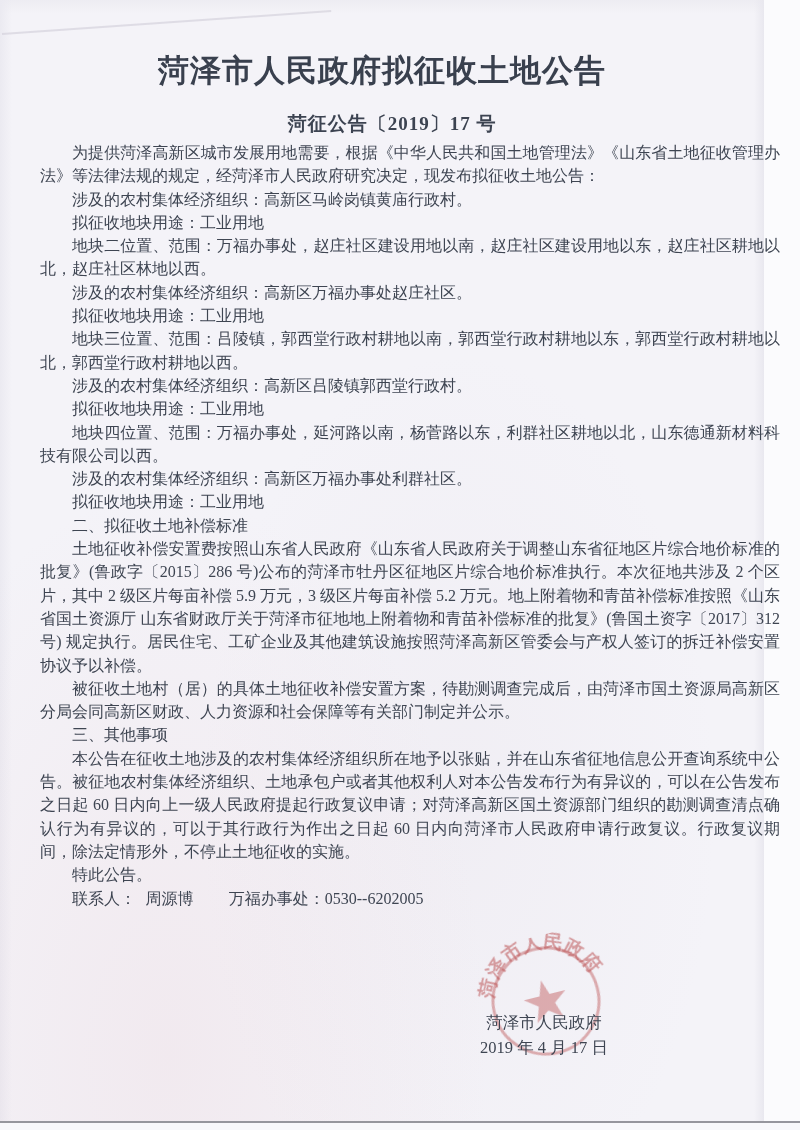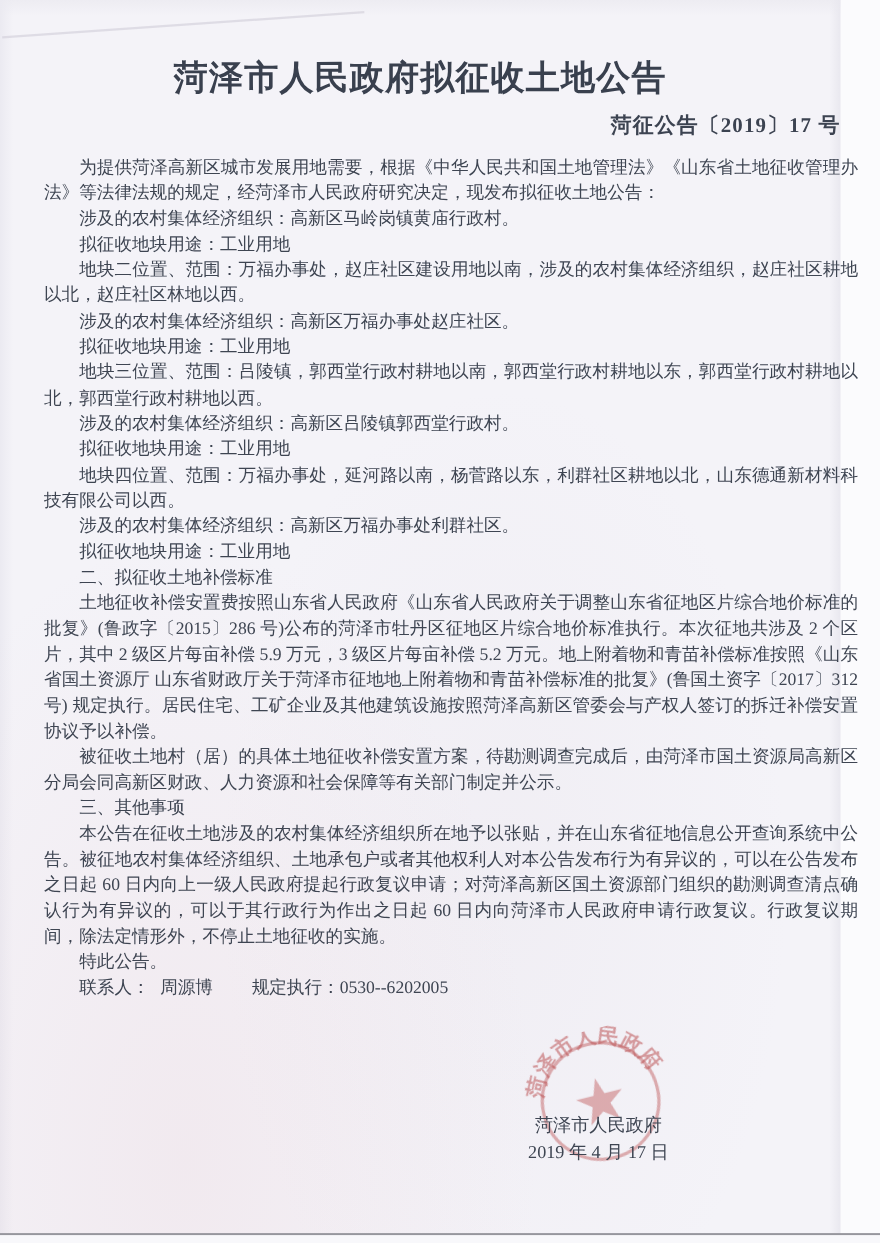--- a/index.html
+++ b/index.html
@@ -32,22 +32,22 @@
     position:absolute;left:0;top:1123px;width:800px;height:7px;
     background:#f8f8fb;
   }
   .doc-title{
     position:absolute;left:0;top:50px;width:100%;
     text-align:center;font-size:31px;font-weight:bold;
     color:#39404e;letter-spacing:1px;margin:0;
   }
   .doc-number{
     position:absolute;left:0;top:101px;width:100%;
-    text-align:right;font-size:19px;font-weight:bold;
-    color:#3c4351;margin:0;letter-spacing:1px;
+    text-align:center;font-size:19px;font-weight:bold;
+    color:#3c4351;margin:10px;letter-spacing:1px;
   }
   .doc-body{
     position:absolute;left:40px;top:141px;width:740px;
     color:#3e4552;font-size:16px;line-height:23.3px;
     text-align:justify;
   }
   .doc-body p{margin:0;text-indent:2em;}
   .contact-line{margin:0;text-indent:2em;}
   .contact-line .gap{display:inline-block;width:2.2em;}
   .contact-line .sgap{display:inline-block;width:0.6em;}
@@ -71,37 +71,37 @@
   <div class="edge-diag"></div>
 
   <h1 class="doc-title">菏泽市人民政府拟征收土地公告</h1>
   <h2 class="doc-number">菏征公告〔2019〕17 号</h2>
 
   <div class="doc-body">
     <div>
         <p>为提供菏泽高新区城市发展用地需要，根据《中华人民共和国土地管理法》《山东省土地征收管理办法》等法律法规的规定，经菏泽市人民政府研究决定，现发布拟征收土地公告：</p>
         <p>涉及的农村集体经济组织：高新区马岭岗镇黄庙行政村。</p>
         <p>拟征收地块用途：工业用地</p>
-        <p>地块二位置、范围：万福办事处，赵庄社区建设用地以南，涉及的农村集体经济组织，赵庄社区耕地以北，赵庄社区林地以西。</p>
+        <p>地块二位置、范围：万福办事处，赵庄社区建设用地以南，赵庄社区建设用地以东，赵庄社区耕地以北，赵庄社区林地以西。</p>
         <p>涉及的农村集体经济组织：高新区万福办事处赵庄社区。</p>
         <p>拟征收地块用途：工业用地</p>
         <p>地块三位置、范围：吕陵镇，郭西堂行政村耕地以南，郭西堂行政村耕地以东，郭西堂行政村耕地以北，郭西堂行政村耕地以西。</p>
         <p>涉及的农村集体经济组织：高新区吕陵镇郭西堂行政村。</p>
         <p>拟征收地块用途：工业用地</p>
         <p>地块四位置、范围：万福办事处，延河路以南，杨菅路以东，利群社区耕地以北，山东德通新材料科技有限公司以西。</p>
         <p>涉及的农村集体经济组织：高新区万福办事处利群社区。</p>
         <p>拟征收地块用途：工业用地</p>
         <p>二、拟征收土地补偿标准</p>
         <p>土地征收补偿安置费按照山东省人民政府《山东省人民政府关于调整山东省征地区片综合地价标准的批复》(鲁政字〔2015〕286 号)公布的菏泽市牡丹区征地区片综合地价标准执行。本次征地共涉及 2 个区片，其中 2 级区片每亩补偿 5.9 万元，3 级区片每亩补偿 5.2 万元。地上附着物和青苗补偿标准按照《山东省国土资源厅 山东省财政厅关于菏泽市征地地上附着物和青苗补偿标准的批复》(鲁国土资字〔2017〕312 号) 规定执行。居民住宅、工矿企业及其他建筑设施按照菏泽高新区管委会与产权人签订的拆迁补偿安置协议予以补偿。</p>
         <p>被征收土地村（居）的具体土地征收补偿安置方案，待勘测调查完成后，由菏泽市国土资源局高新区分局会同高新区财政、人力资源和社会保障等有关部门制定并公示。</p>
         <p>三、其他事项</p>
         <p>本公告在征收土地涉及的农村集体经济组织所在地予以张贴，并在山东省征地信息公开查询系统中公告。被征地农村集体经济组织、土地承包户或者其他权利人对本公告发布行为有异议的，可以在公告发布之日起 60 日内向上一级人民政府提起行政复议申请；对菏泽高新区国土资源部门组织的勘测调查清点确认行为有异议的，可以于其行政行为作出之日起 60 日内向菏泽市人民政府申请行政复议。行政复议期间，除法定情形外，不停止土地征收的实施。</p>
         <p>特此公告。</p>
       </div>
-    <p class="contact-line"><span>联系人：</span><span class="sgap"></span><span>周源博</span><span class="gap"></span><span>规定执行：</span><span>0530--6202005</span></p>
+    <p class="contact-line"><span>联系人：</span><span class="sgap"></span><span>周源博</span><span class="gap"></span><span>万福办事处：</span><span>0530--6202005</span></p>
   </div>
 
   <svg class="seal" viewBox="0 0 140 140">
     <circle cx="70" cy="70" r="57" fill="none" stroke="rgba(198,84,84,0.50)" stroke-width="3.2"></circle>
     <defs>
       <path id="sealArc" d="M 17.2,91.5 A 57 57 0 1 1 122.8,91.5"></path>
     </defs>
     <text font-size="21" fill="rgba(190,62,62,0.55)" font-weight="bold">
       <textPath href="#sealArc" startOffset="50%" text-anchor="middle" lengthAdjust="spacing">菏泽市人民政府</textPath>
     </text>

